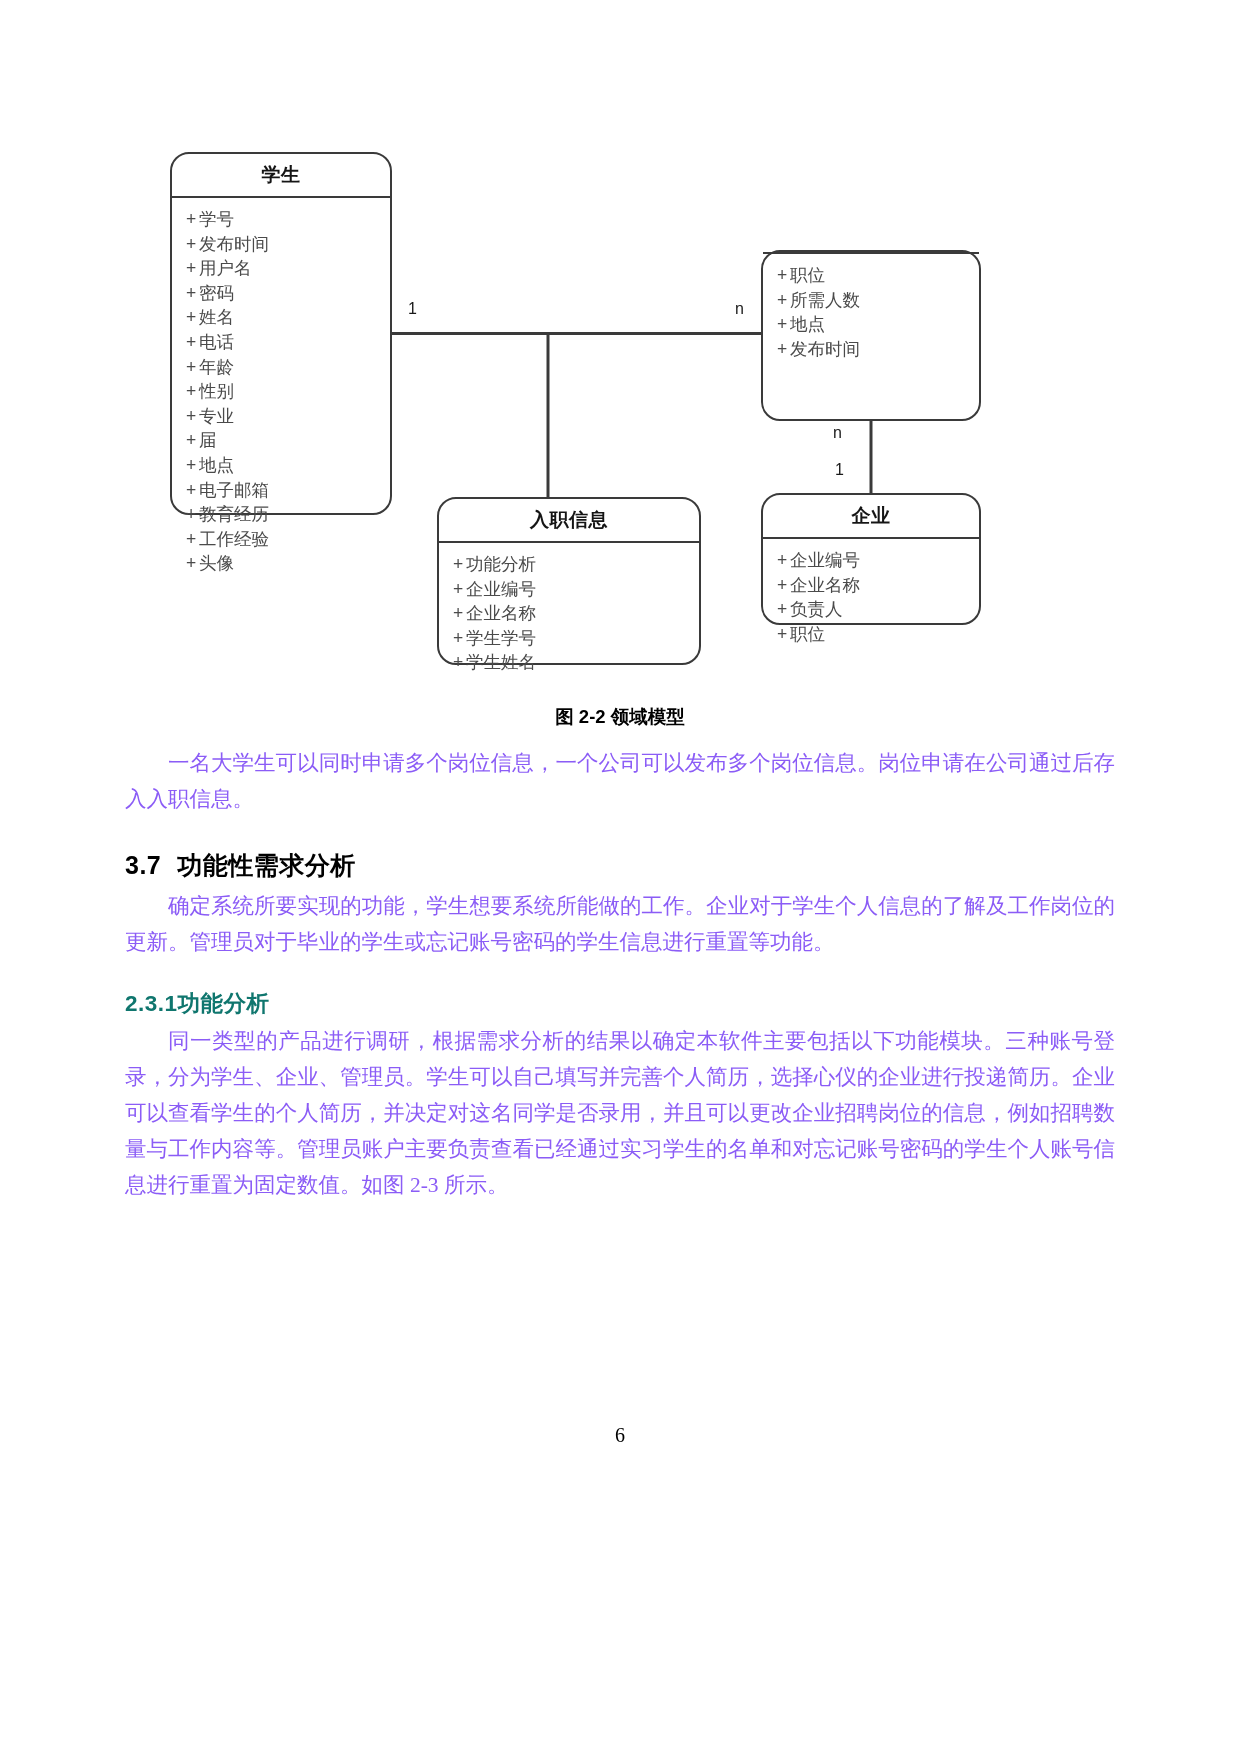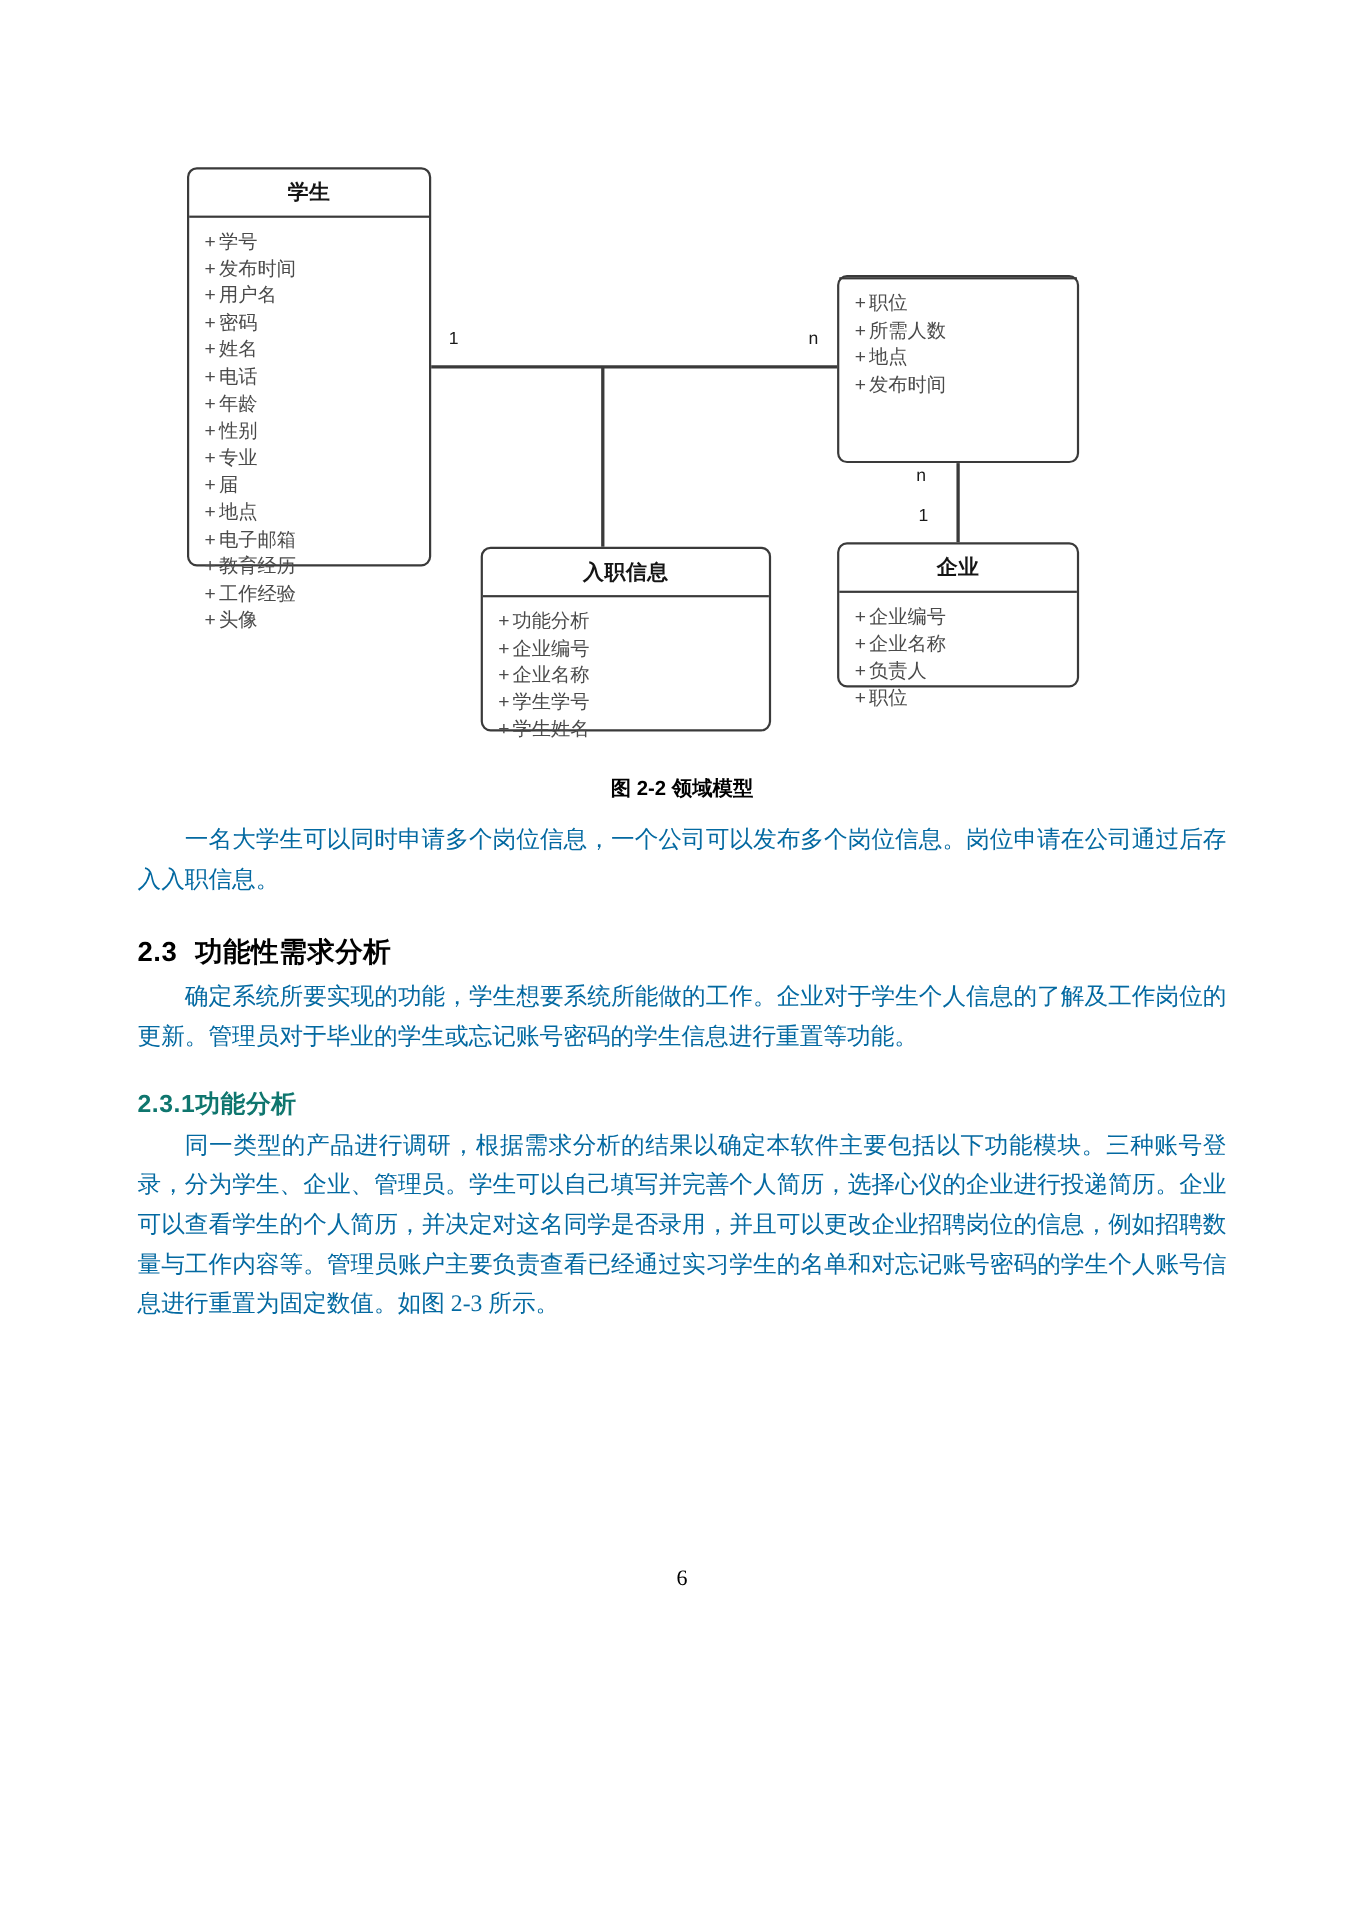--- a/index.html
+++ b/index.html
@@ -29,21 +29,21 @@
   .diagram svg {
     position: absolute;
     left: 0;
     top: 0;
   }
 
   .uml-box {
     position: absolute;
     box-sizing: border-box;
     border: 2.5px solid #3a3a3a;
-    border-radius: 9px;
+    border-radius: 19px;
     background: #ffffff;
     font-family: "Liberation Sans", "DejaVu Sans", sans-serif;
   }
   .uml-title {
     text-align: center;
     font-size: 19px;
     font-weight: bold;
     color: #151515;
     padding: 8px 4px 8px 4px;
     letter-spacing: 0.5px;
@@ -99,21 +99,21 @@
     top: 745px;
     width: 990px;
   }
   p.para {
     margin: 0;
     font-size: 21.5px;
     line-height: 36px;
     text-indent: 2em;
     text-align: justify;
     text-justify: inter-ideograph;
-    color: #0369a1;
+    color: #8b5cf6;
   }
   h2.heading {
     margin: 32px 0 6px 0;
     font-size: 25px;
     font-weight: bold;
     font-family: "Liberation Sans", "DejaVu Sans", sans-serif;
     color: #000;
     letter-spacing: 0.5px;
   }
   h3.heading-sub {
@@ -213,21 +213,21 @@
     <div class="mult-label" style="left:835px; top:461px;">1</div>
 
     <div class="fig-caption">图 2-2  领域模型</div>
   </div>
 
   <div class="body-wrap">
 
     <p class="para">一名大学生可以同时申请多个岗位信息，一个公司可以发布多个岗位信息。岗位申请在公司通过后存入入职信息。</p>
 
     <h2 class="heading">
-      <span class="num">2.3</span><span>功能性需求分析</span>
+      <span class="num">3.7</span><span>功能性需求分析</span>
     </h2>
 
     <p class="para">确定系统所要实现的功能，学生想要系统所能做的工作。企业对于学生个人信息的了解及工作岗位的更新。管理员对于毕业的学生或忘记账号密码的学生信息进行重置等功能。</p>
 
     <h3 class="heading-sub">
       <span class="num">2.3.1</span><span>功能分析</span>
     </h3>
 
     <p class="para">同一类型的产品进行调研，根据需求分析的结果以确定本软件主要包括以下功能模块。三种账号登录，分为学生、企业、管理员。学生可以自己填写并完善个人简历，选择心仪的企业进行投递简历。企业可以查看学生的个人简历，并决定对这名同学是否录用，并且可以更改企业招聘岗位的信息，例如招聘数量与工作内容等。管理员账户主要负责查看已经通过实习学生的名单和对忘记账号密码的学生个人账号信息进行重置为固定数值。如图 2-3 所示。</p>
   </div>

